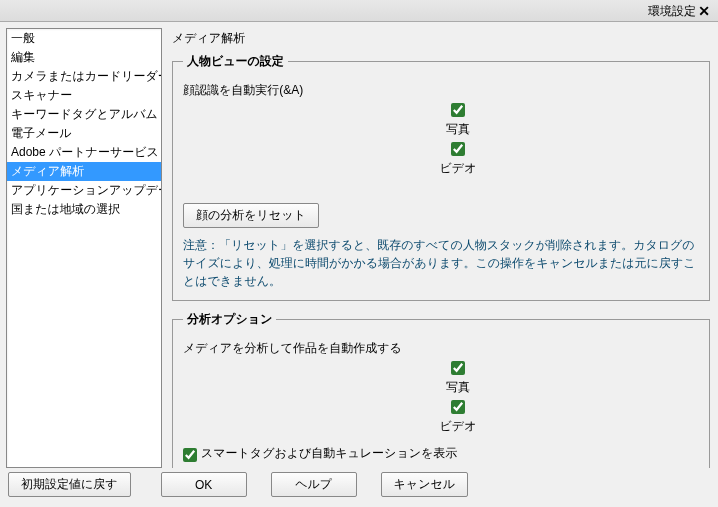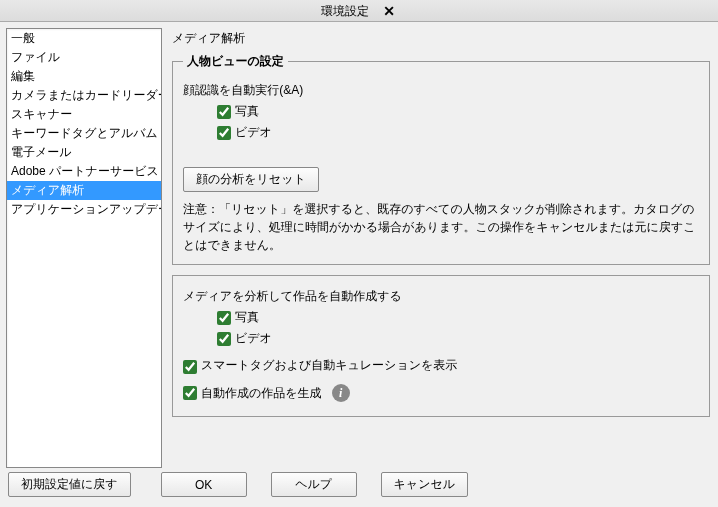--- a/index.html
+++ b/index.html
@@ -12,23 +12,22 @@
   overflow: hidden;
   color: #000;
 }
 .titlebar {
   background: linear-gradient(#e8e8e8, #dcdcdc);
   height: 22px;
   line-height: 22px;
   padding: 0 6px;
   border-bottom: 1px solid #aaa;
   display: flex;
-  justify-content: center;
+  justify-content: flex-end;
   align-items: center;
-  gap: 12px;
 }
 .titlebar .title { font-size: 12px; }
 .close-x {
   width: 16px; height: 16px;
   display: flex; align-items: center; justify-content: center;
   cursor: pointer;
   font-weight: bold;
   font-size: 14px;
 }
 .container {
@@ -78,37 +77,37 @@
   padding: 0 4px;
   background: #f0f0f0;
   font-weight: bold;
 }
 .row {
   display: flex;
   align-items: center;
   gap: 4px;
   margin: 4px 0;
 }
-.indent1 { padding-left: 34px; }
+.indent1 { padding-left: 34px; flex-direction: column; }
 .row label { font-size: 12px; }
 .chk {
   width: 14px; height: 14px;
   accent-color: #2e7d32;
 }
 .btn {
   background: linear-gradient(#fdfdfd, #e8e8e8);
   border: 1px solid #888;
   padding: 3px 12px;
   font-size: 12px;
   cursor: pointer;
   border-radius: 2px;
 }
 .note {
   font-size: 12px;
-  color: #000000;
+  color: #0c4a6e;
   margin-top: 8px;
   line-height: 1.5;
 }
 .info-icon {
   display: inline-flex;
   width: 18px; height: 18px;
   border-radius: 50%;
   background: #888;
   color: #fff;
   align-items: center; justify-content: center;
@@ -137,29 +136,29 @@
 
 <div class="titlebar">
   <span class="title">環境設定</span>
   <span class="close-x">✕</span>
 </div>
 
 <div class="container">
   <div class="inner">
     <div class="sidebar">
       <div class="sidebar-item">一般</div>
-      <div class="sidebar-item">ファイル</div>
       <div class="sidebar-item">編集</div>
       <div class="sidebar-item">カメラまたはカードリーダー</div>
       <div class="sidebar-item">スキャナー</div>
       <div class="sidebar-item">キーワードタグとアルバム</div>
       <div class="sidebar-item">電子メール</div>
       <div class="sidebar-item">Adobe パートナーサービス</div>
       <div class="sidebar-item selected">メディア解析</div>
       <div class="sidebar-item">アプリケーションアップデート</div>
+      <div class="sidebar-item">国または地域の選択</div>
     </div>
 
     <div class="main">
       <div class="page-title">メディア解析</div>
 
       <fieldset>
         <legend>人物ビューの設定</legend>
         <div class="row">
           <span>顔認識を自動実行(&amp;A)</span>
         </div>
@@ -171,20 +170,21 @@
           <input type="checkbox" class="chk" checked="" style="">
           <label>ビデオ</label>
         </div>
         <div class="row" style="margin-top:26px;">
           <button class="btn">顔の分析をリセット</button>
         </div>
         <div class="note">注意：「リセット」を選択すると、既存のすべての人物スタックが削除されます。カタログのサイズにより、処理に時間がかかる場合があります。この操作をキャンセルまたは元に戻すことはできません。</div>
       </fieldset>
 
       <fieldset>
+        <legend>分析オプション</legend>
         <div class="row">
           <span>メディアを分析して作品を自動作成する</span>
         </div>
         <div class="row indent1">
           <input type="checkbox" class="chk" checked="" style="">
           <label>写真</label>
         </div>
         <div class="row indent1">
           <input type="checkbox" class="chk" checked="" style="">
           <label>ビデオ</label>

